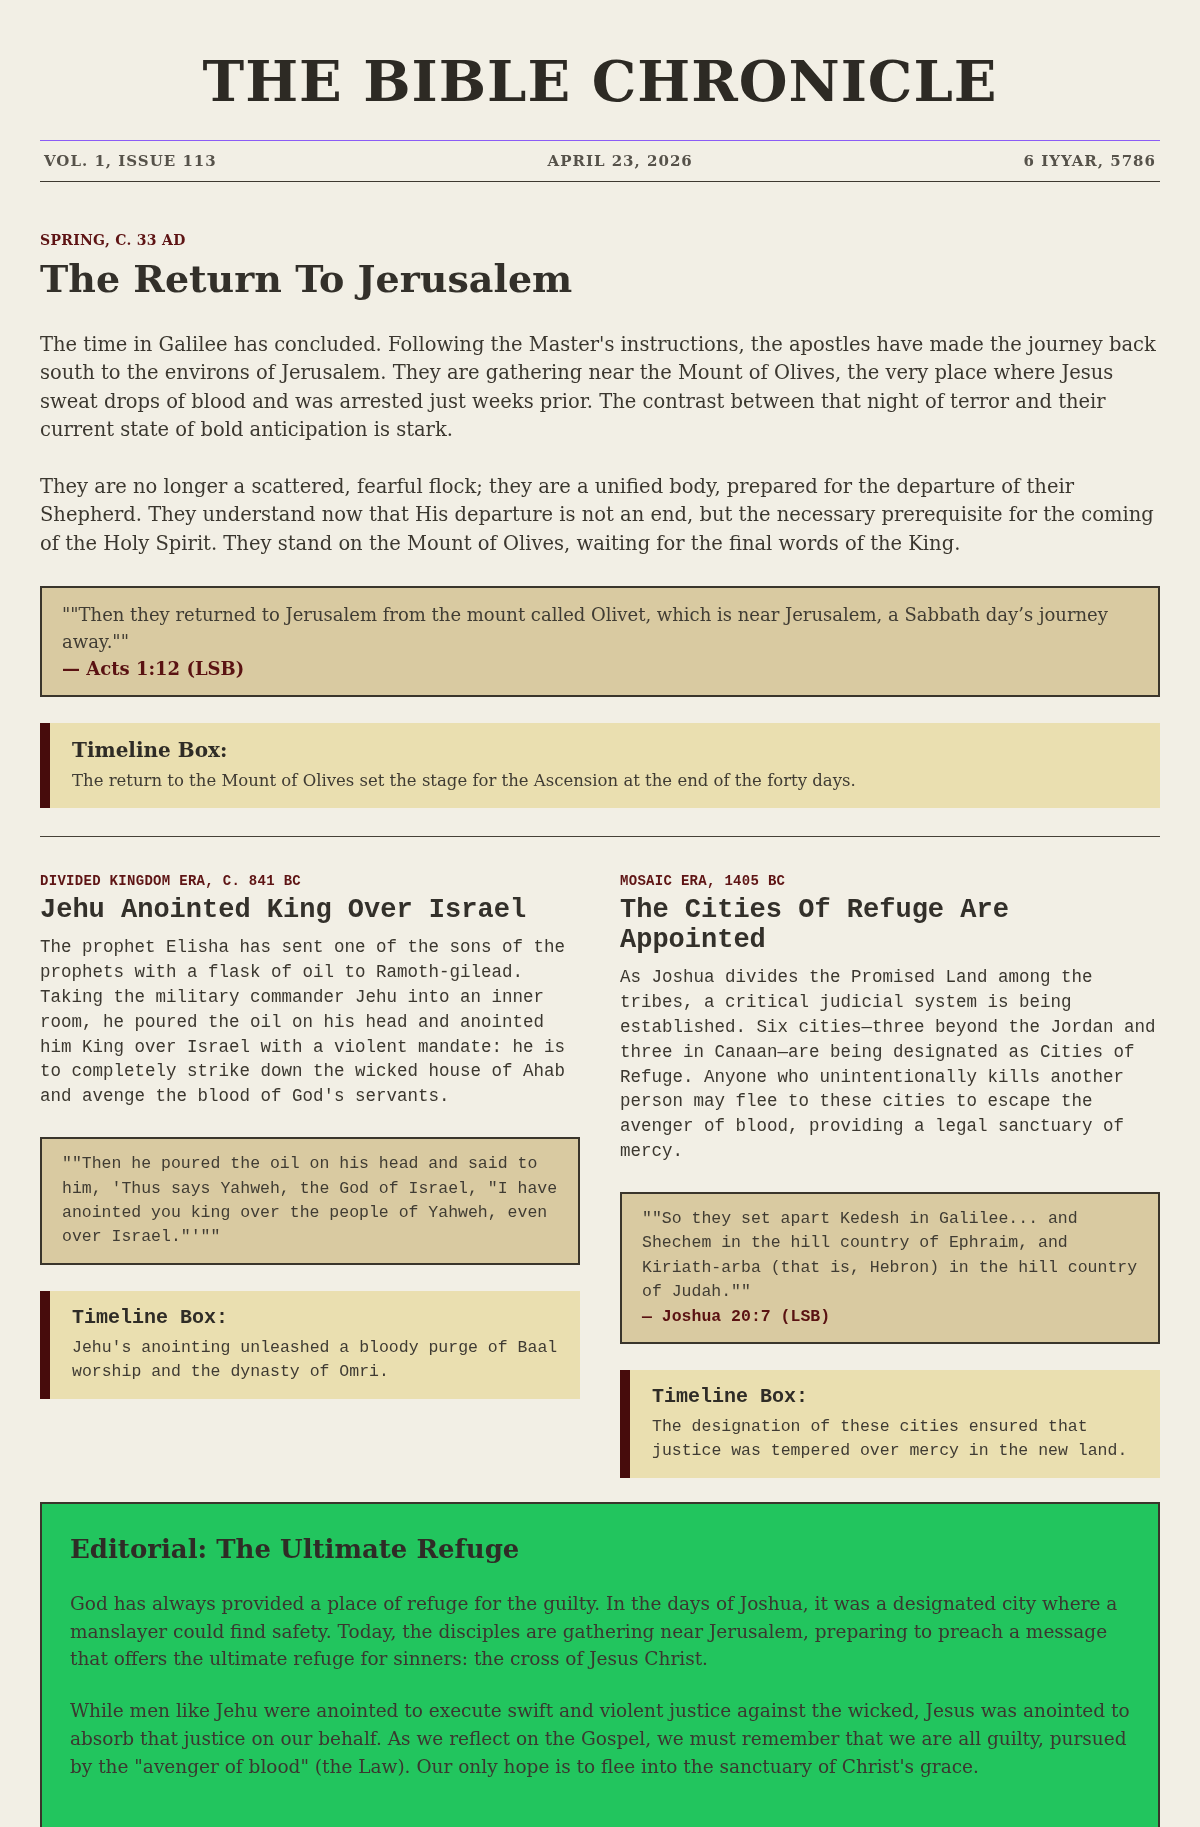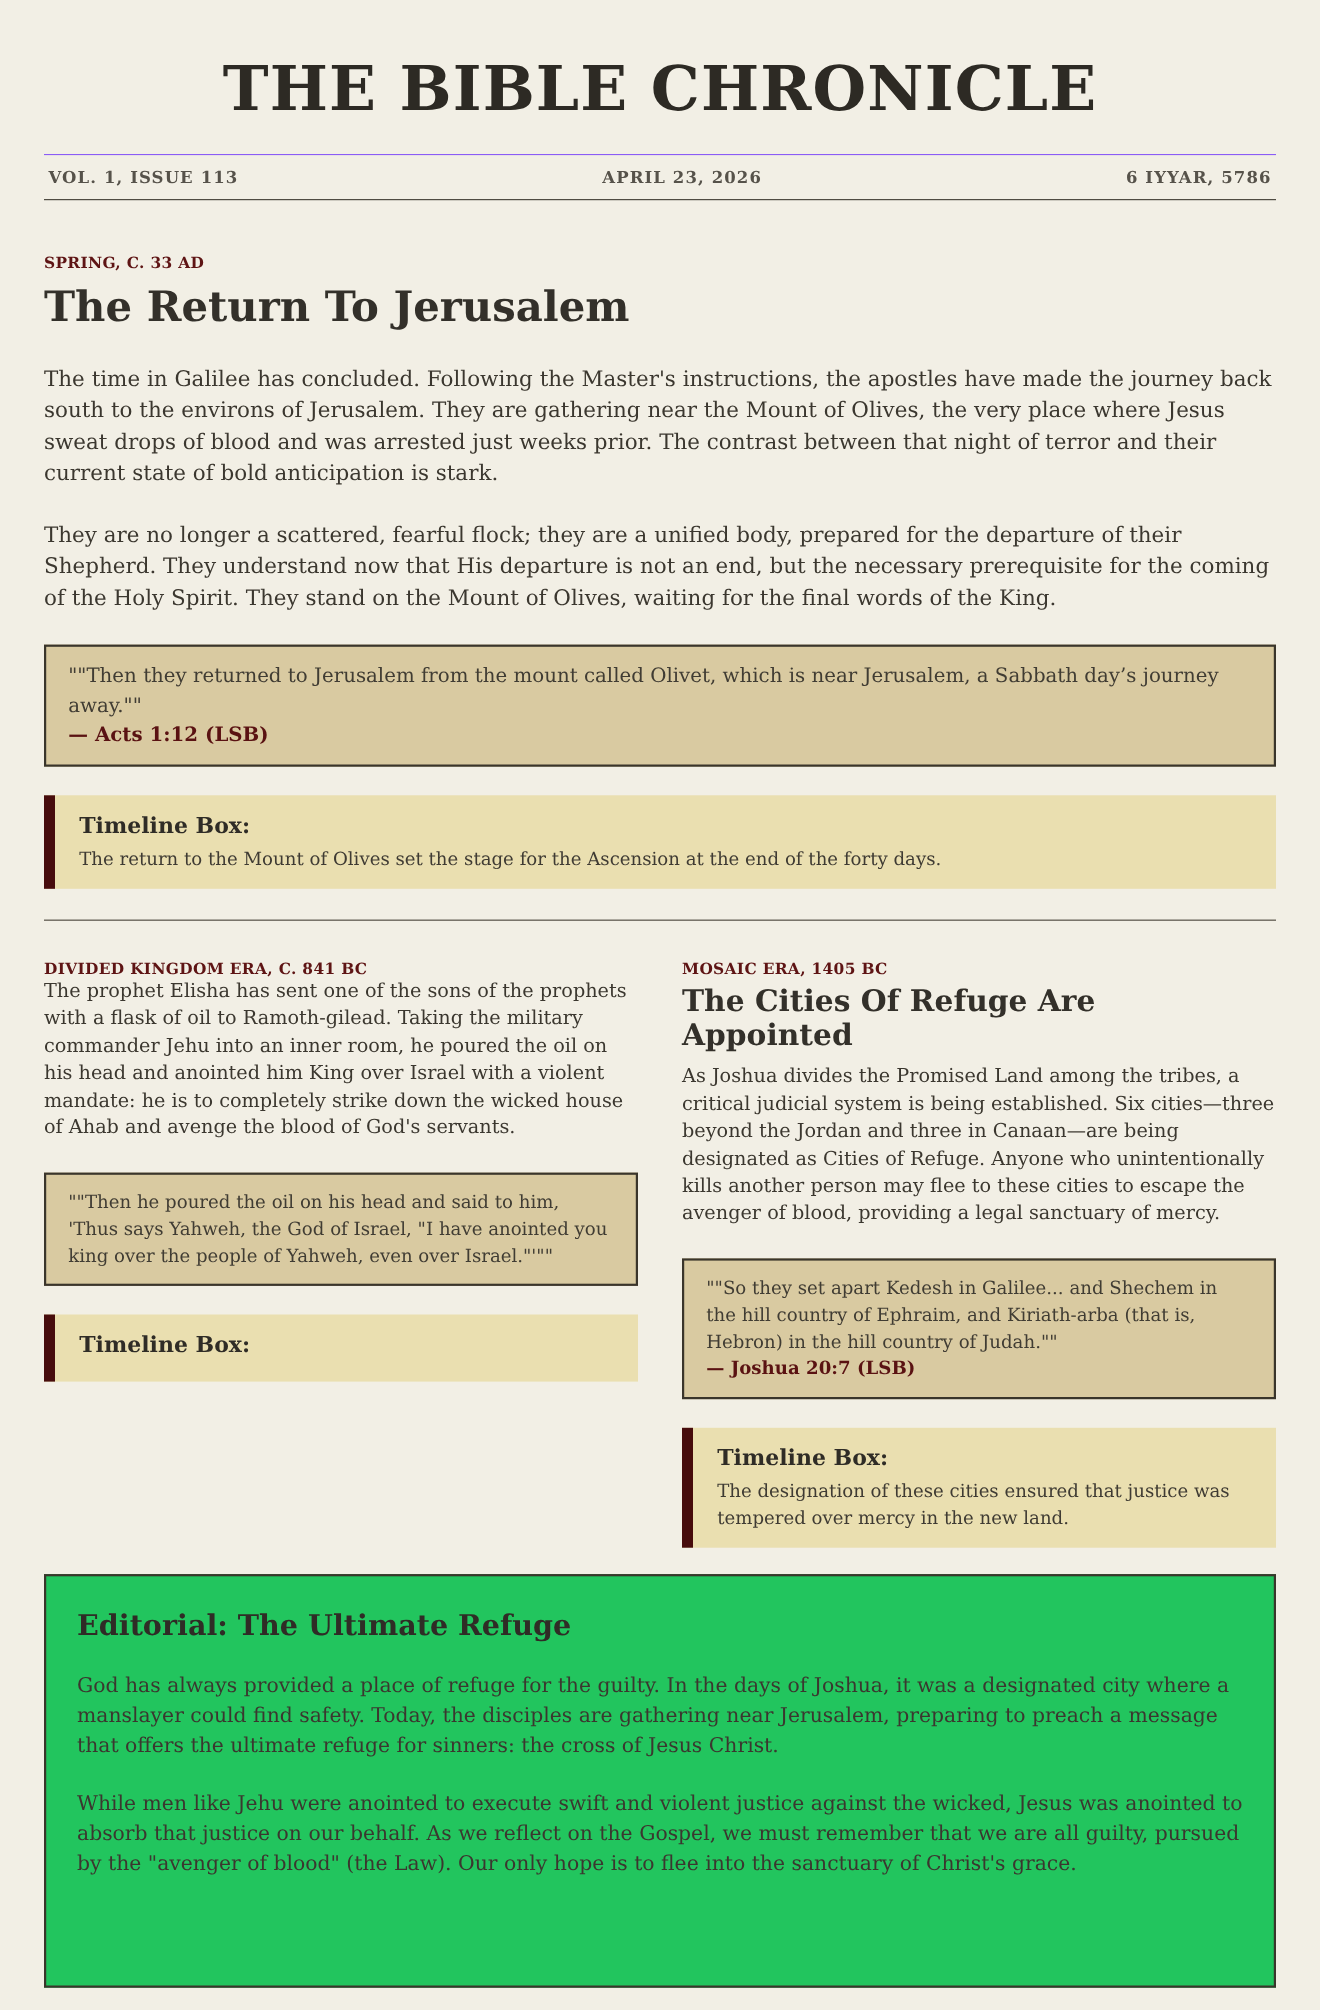--- a/index.html
+++ b/index.html
@@ -98,20 +98,21 @@
     border: 0;
     border-top: 1px solid #464137;
     margin: 0 0 36px;
   }
 
   
   .columns {
     display: grid;
     grid-template-columns: 1fr 1fr;
     column-gap: 40px;
+    font-family: Liberation Mono, monospace;
   }
   .col-headline {
     font-size: 27px;
     font-weight: bold;
     color: #33302a;
     margin: 6px 0 10px;
   }
   .col-body {
     font-size: 17.5px;
     line-height: 1.42;
@@ -172,26 +173,28 @@
       <div class="timeline-text">The return to the Mount of Olives set the stage for the Ascension at the end of the forty days.</div>
     </div>
   </article>
 
   <hr class="section-divider">
 
   <section class="columns">
 
     <article>
       <div class="era">DIVIDED KINGDOM ERA, C. 841 BC</div>
+      <h3 class="col-headline">Jehu Anointed King Over Israel</h3>
       <p class="col-body">The prophet Elisha has sent one of the sons of the prophets with a flask of oil to Ramoth-gilead. Taking the military commander Jehu into an inner room, he poured the oil on his head and anointed him King over Israel with a violent mandate: he is to completely strike down the wicked house of Ahab and avenge the blood of God's servants.</p>
       <div class="quote-box">
         <div>""Then he poured the oil on his head and said to him, 'Thus says Yahweh, the God of Israel, "I have anointed you king over the people of Yahweh, even over Israel."'""</div>
       </div>
       <div class="timeline-box">
         <div class="timeline-label">Timeline Box:</div>
+        <div class="timeline-text">Jehu's anointing unleashed a bloody purge of Baal worship and the dynasty of Omri.</div>
       </div>
     </article>
 
     <article>
       <div class="era">MOSAIC ERA, 1405 BC</div>
       <h3 class="col-headline">The Cities Of Refuge Are Appointed</h3>
       <p class="col-body">As Joshua divides the Promised Land among the tribes, a critical judicial system is being established. Six cities—three beyond the Jordan and three in Canaan—are being designated as Cities of Refuge. Anyone who unintentionally kills another person may flee to these cities to escape the avenger of blood, providing a legal sanctuary of mercy.</p>
       <div class="quote-box">
         <div>""So they set apart Kedesh in Galilee... and Shechem in the hill country of Ephraim, and Kiriath-arba (that is, Hebron) in the hill country of Judah.""</div>
         <div class="quote-attr">— Joshua 20:7 (LSB)</div>

